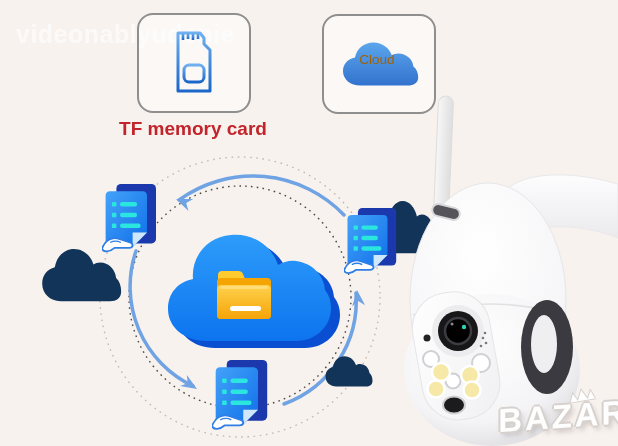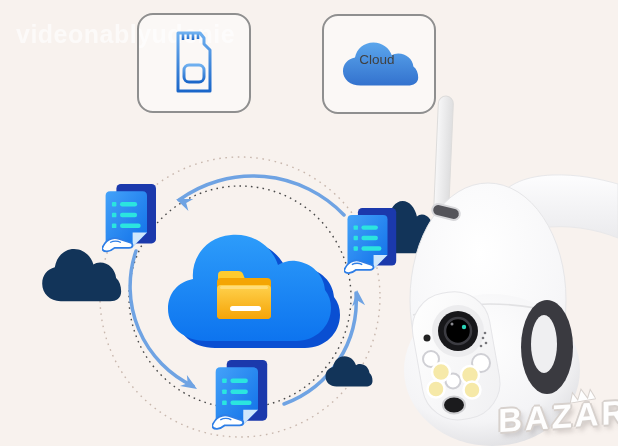--- a/index.html
+++ b/index.html
@@ -9,21 +9,21 @@
   .watermark{left:16px;top:20px;font-size:25px;font-weight:bold;letter-spacing:.5px;
     color:rgba(255,255,255,.62);white-space:nowrap;}
   
   .opt-box{width:110px;height:96px;border:2px solid #8f8f8f;border-radius:16px;
     background:rgba(255,255,255,.45);display:flex;align-items:center;justify-content:center;}
   .tf-box{left:137px;top:13px;}
   .cloud-box{left:322px;top:14px;}
   .opt-label{font-size:19px;font-weight:600;color:#c2242b;text-align:center;width:170px;white-space:nowrap;}
   .tf-label{left:108px;top:118px;}
   .cloud-label{left:292px;top:117px;}
-  .cloud-word{left:340px;top:52px;width:74px;text-align:center;color:#404040;font-size:13.5px;}
+  .cloud-word{left:340px;top:52px;width:74px;text-align:center;color:#a16207;font-size:13.5px;}
   
   #scene{left:0;top:0;}
   
   .bazar{left:498px;top:398px;width:120px;font-size:33px;font-weight:800;letter-spacing:3px;
     color:#fefefe;transform:rotate(-4deg) skewX(-4deg);
     text-shadow:2px 0 0 #d7d1cd,-2px 0 0 #d7d1cd,0 2px 0 #d7d1cd,0 -2px 0 #d7d1cd,
       1px 1px 0 #d7d1cd,-1px -1px 0 #d7d1cd,3px 4px 5px rgba(120,110,105,.35);}
   .crown{left:569px;top:388px;transform:rotate(-10deg);}
 </style>
 </head>
@@ -39,20 +39,21 @@
         <linearGradient id="tfGrad" x1="0" y1="0" x2="0" y2="1">
           <stop offset="0" stop-color="#6fb0f0"></stop>
             <stop offset="1" stop-color="#1a66c9"></stop>
         </linearGradient>
       </defs>
       <path d="M12 6 H34 L38 11 V17 L44 23 V64 H12 Z" fill="none" stroke="url(#tfGrad)" stroke-width="3" stroke-linejoin="round"></path>
       <path d="M17 6 V13 M22 6 V12 M27 6 V13 M32 6 V12" stroke="url(#tfGrad)" stroke-width="2.6"></path>
       <rect x="18" y="38" width="20" height="17" rx="5" fill="none" stroke="url(#tfGrad)" stroke-width="3"></rect>
     </svg>
   </div>
+  <div class="abs opt-label tf-label">TF memory card</div>
 
   <div class="abs opt-box cloud-box">
     <svg width="80" height="52" viewBox="0 0 100 62">
       <defs>
         <linearGradient id="cbGrad" x1="0" y1="0" x2="0" y2="1">
           <stop offset="0" stop-color="#5ba6ec"></stop>
             <stop offset="1" stop-color="#3372ce"></stop>
         </linearGradient>
       </defs>
       <path d="M27 58 C14 58 5 50 5 40 C5 31 11 25 20 23 C22 12 31 4 43 4 C54 4 63 11 66 20

